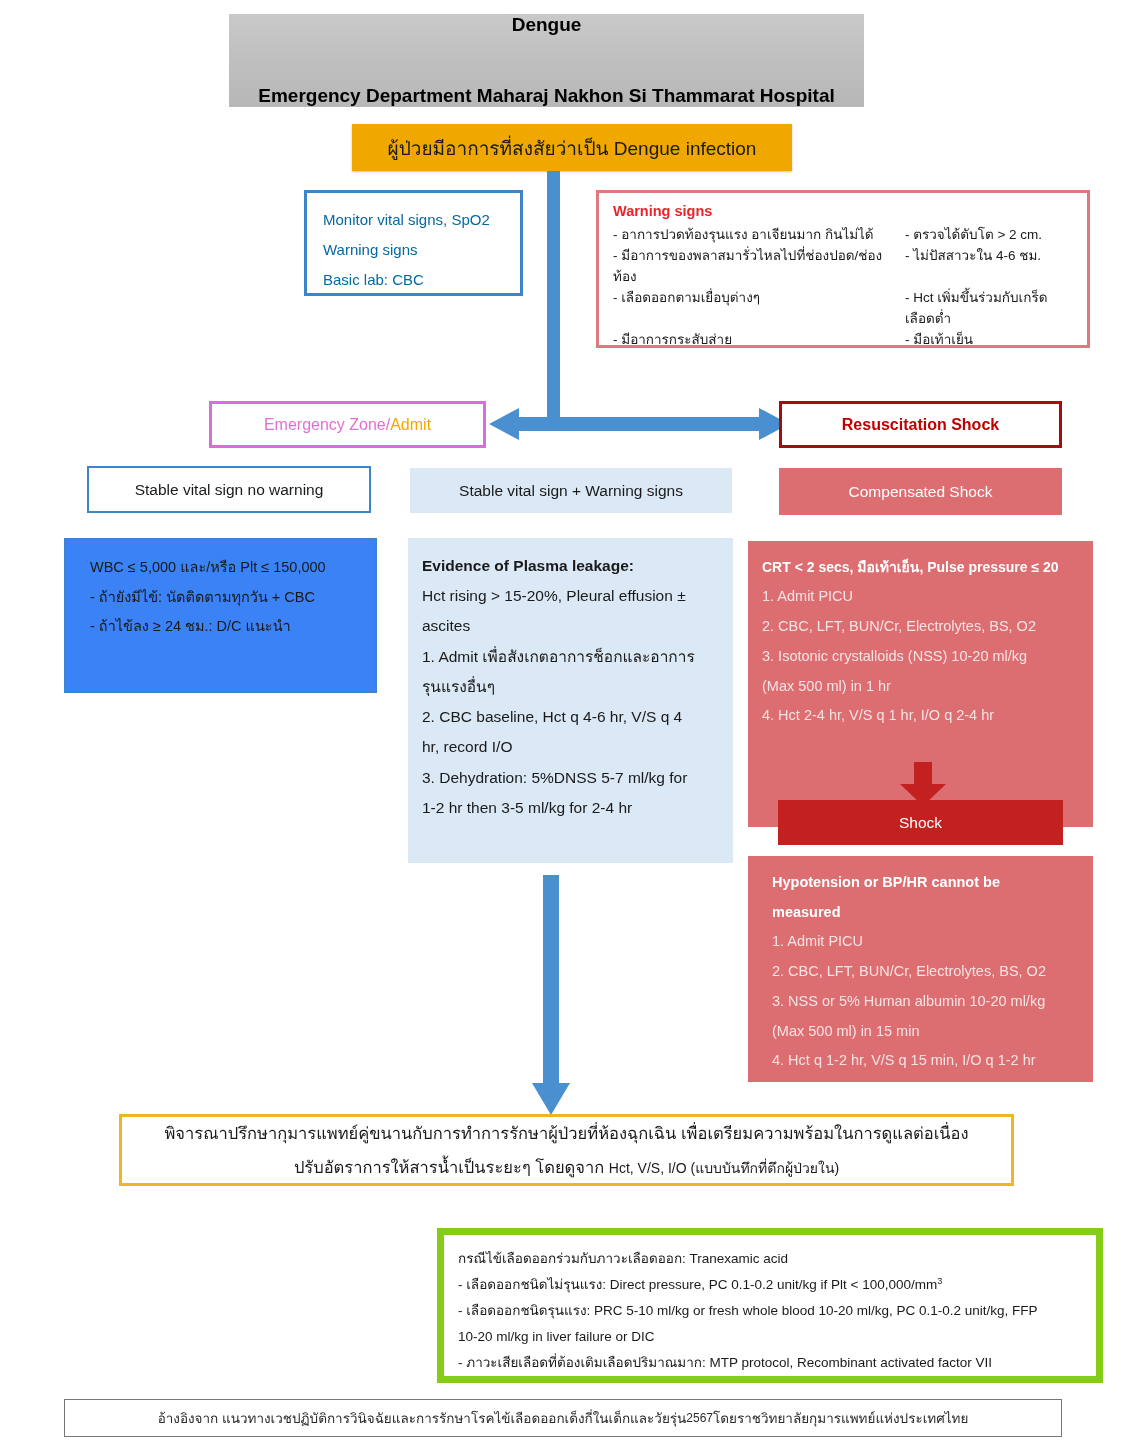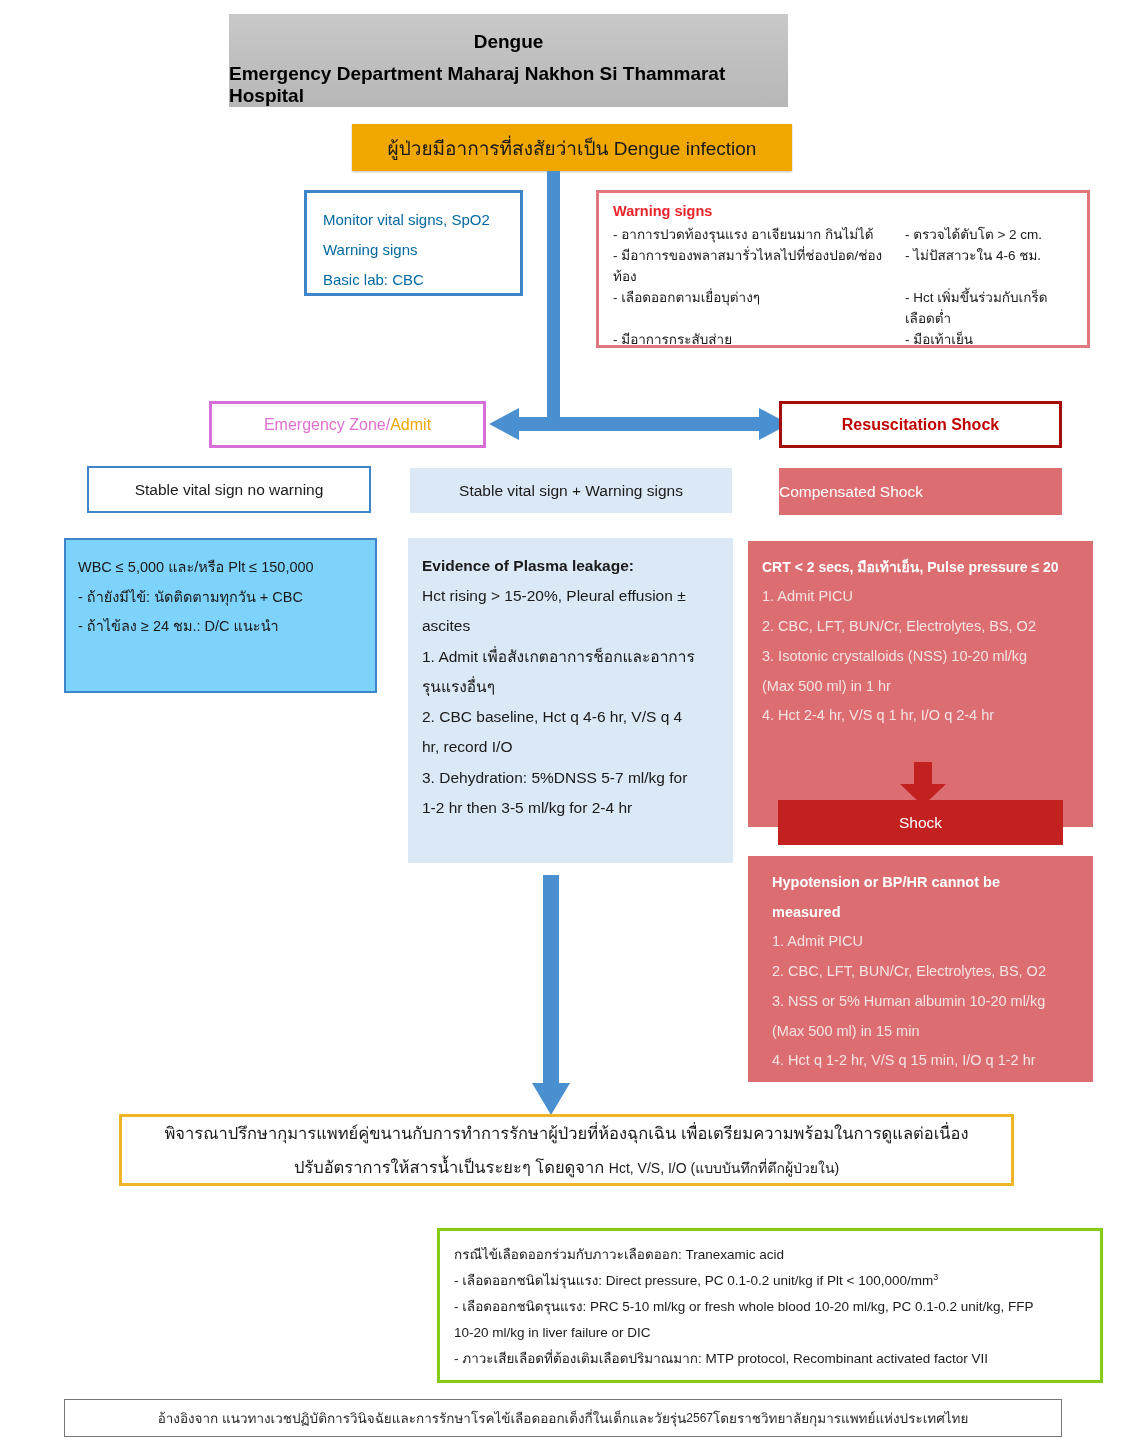--- a/index.html
+++ b/index.html
@@ -12,24 +12,24 @@
     height: 1456px;
     position: relative;
     font-family: "Liberation Sans", "DejaVu Sans", sans-serif;
     color: #1a1a1a;
     overflow: hidden;
   }
   .abs { position: absolute; box-sizing: border-box; }
 
   
   #title-banner {
-    left: 229px; top: 14px; width: 559px; height: 93px;
+    left: 229px; top: 14px; width: 635px; height: 93px;
     background: linear-gradient(to bottom, #c9c9c9 0%, #bfbfbf 50%, #b7b7b7 100%);
     display: flex; flex-direction: column;
-    align-items: center; justify-content: flex-end;
+    align-items: center; justify-content: space-between;
     gap: 10px;
   }
   #title-banner .t1 { font-size: 19px; font-weight: bold; color: #000; }
   #title-banner .t2 { font-size: 19px; font-weight: bold; color: #000; }
 
   
   #suspect-box {
     left: 352px; top: 124px; width: 440px; height: 47px;
     background: #f0a800;
     display: flex; align-items: center; justify-content: center;
@@ -98,29 +98,29 @@
   }
   #stable-warning {
     left: 410px; top: 468px; width: 322px; height: 45px;
     background: #dbe8f5;
     display: flex; align-items: center; justify-content: center;
     font-size: 15.5px;
   }
   #compensated-shock {
     left: 779px; top: 468px; width: 283px; height: 47px;
     background: #dc6e72;
-    display: flex; align-items: center; justify-content: flex-start;
+    display: flex; align-items: center; justify-content: center;
     font-size: 15.5px; color: #ffffff;
   }
 
   
   #wbc-box {
     left: 64px; top: 538px; width: 313px; height: 155px;
-    border: 2px solid #3d85c8; background: #7dd3fc;
-    padding: 13px 12px;
+    border: 2px solid #3d85c8; background: #3b82f6;
+    padding: 13px 24px;
   }
   #wbc-box .line { font-size: 14.5px; line-height: 2.05; }
 
   
   #plasma-box {
     left: 408px; top: 538px; width: 325px; height: 325px;
     background: #dbe8f5;
     padding: 13px 14px;
   }
   #plasma-box .hdr { font-size: 15.5px; font-weight: bold; line-height: 1.95; }
@@ -169,21 +169,21 @@
     display: flex; flex-direction: column;
     align-items: center; justify-content: center; gap: 8px;
   }
   #consult-box .l1 { font-size: 16.5px; }
   #consult-box .l2 { font-size: 16.5px; }
   #consult-box .l2 .sm { font-size: 14px; }
 
   
   #bleeding-box {
     left: 437px; top: 1228px; width: 666px; height: 155px;
-    border: 3px solid #84cc16; background: #fff;
+    border: 7px solid #84cc16; background: #fff;
     padding: 11px 14px;
   }
   #bleeding-box .line { font-size: 13.5px; line-height: 1.92; }
   #bleeding-box sup { font-size: 9px; vertical-align: super; }
 
   
   #footer-ref {
     left: 64px; top: 1399px; width: 998px; height: 38px;
     border: 1.5px solid #767676; background: #fff;
     display: flex; align-items: center; justify-content: center;

